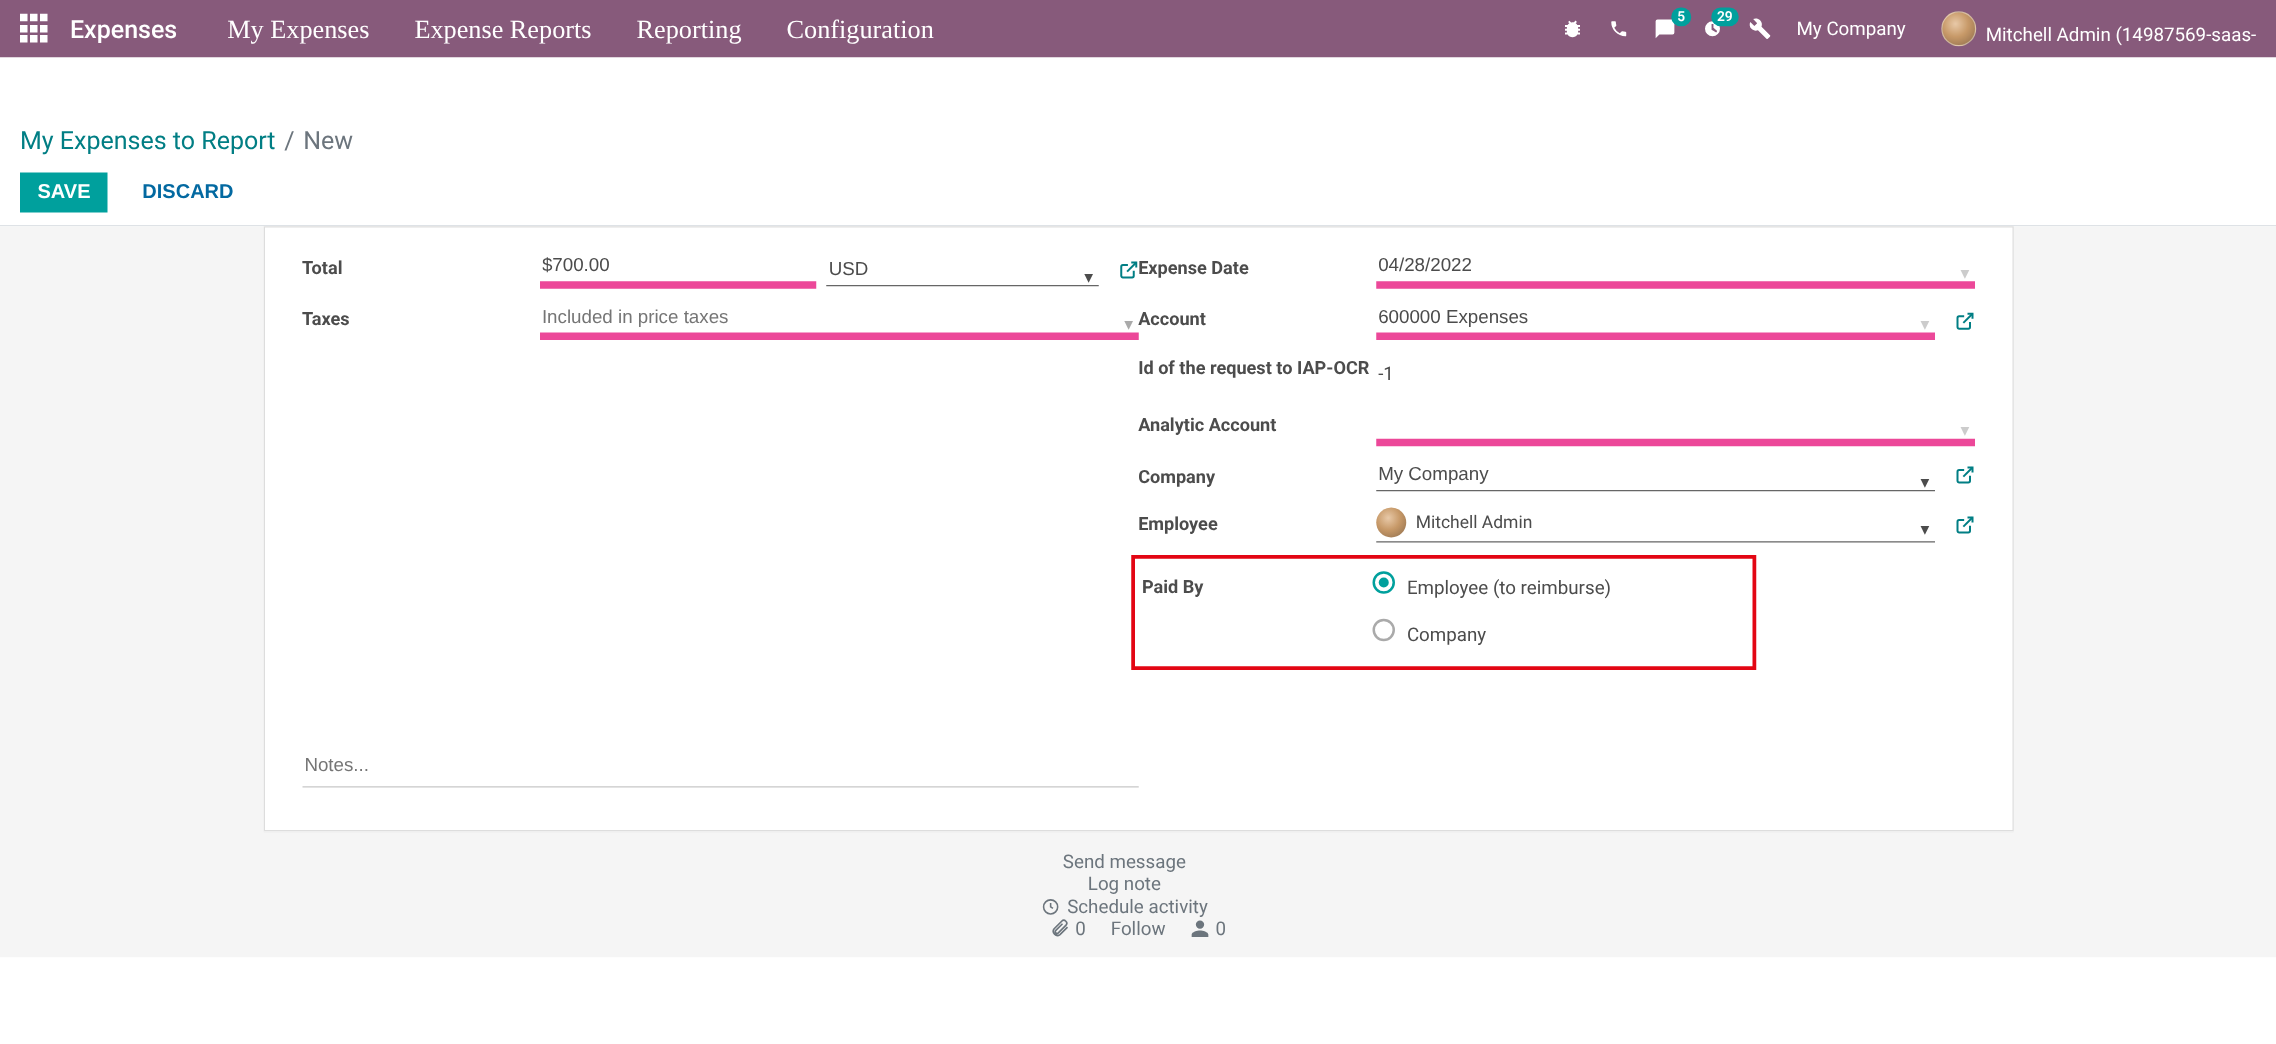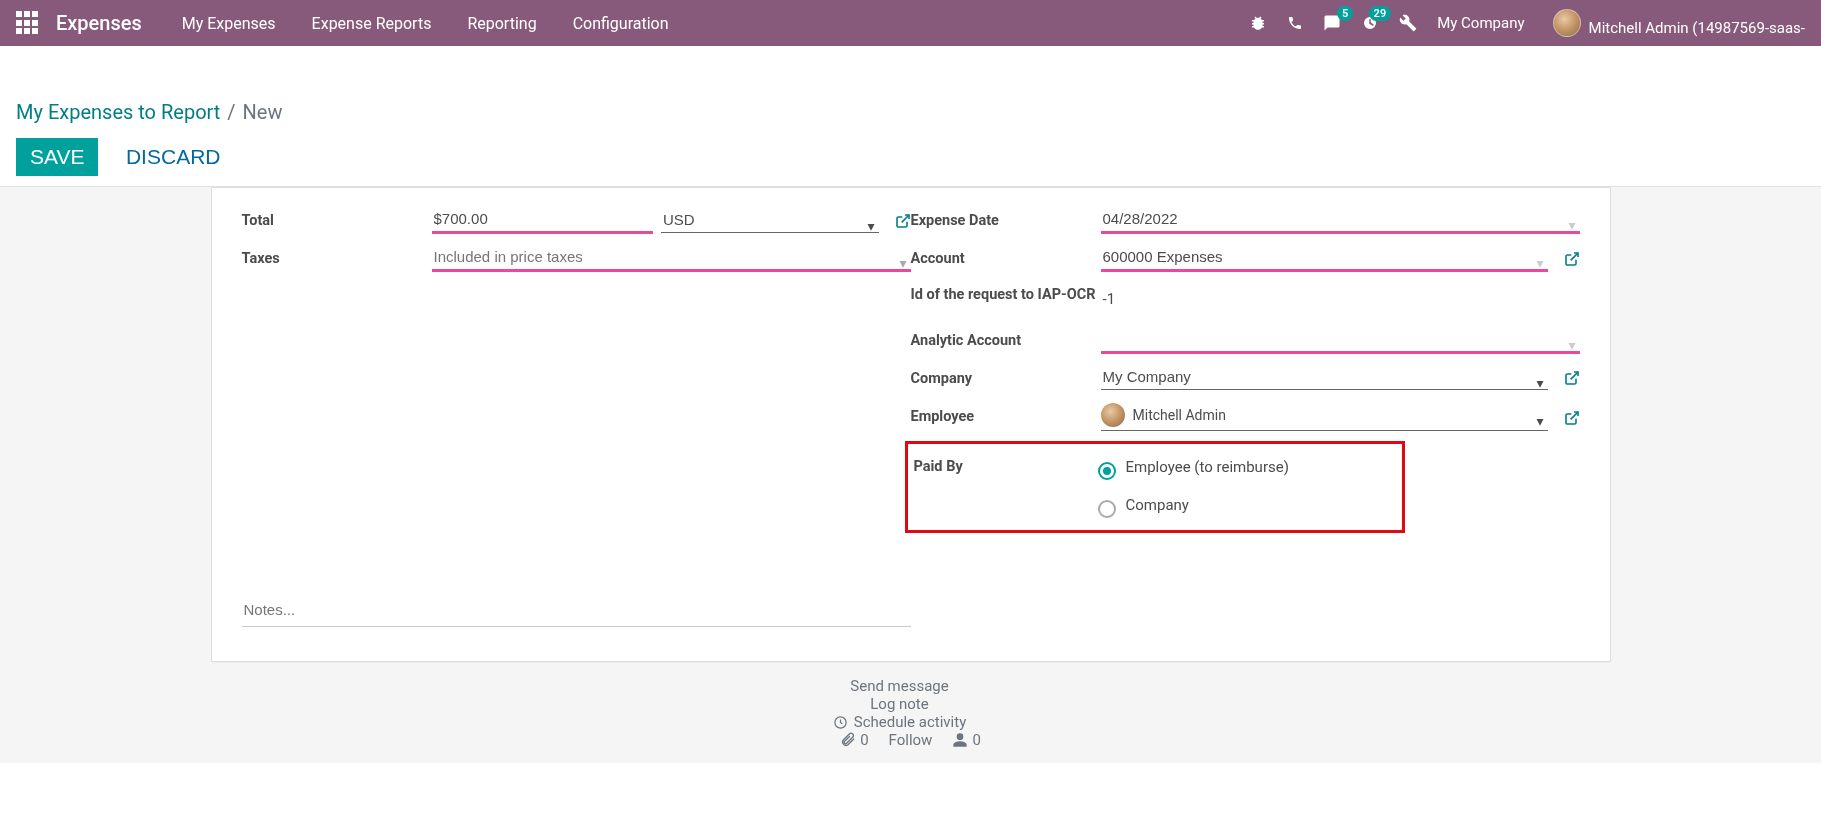--- a/index.html
+++ b/index.html
@@ -12,61 +12,61 @@
     display: flex;
     align-items: center;
     color: #fff;
     padding: 0 16px;
     overflow: hidden;
     white-space: nowrap;
   }
   .navbar .apps-icon { width: 24px; height: 24px; display:flex; flex-wrap:wrap; gap:2px; margin-right:16px; cursor:pointer;}
   .navbar .apps-icon span { width:6px; height:6px; background:#fff; display:block;}
   .navbar .brand { font-size: 20px; font-weight:500; margin-right: 40px; }
-  .navbar .nav-menu { display:flex; gap: 36px; font-size:16px;}
+  .navbar .nav-menu { display:flex; gap: 36px; font-size:21px;font-family:Liberation Serif, serif;}
   .navbar .nav-menu a { color:#fff; text-decoration:none; cursor:pointer;}
   .navbar .spacer { flex:1; }
   .navbar .right-icons { display:flex; align-items:center; gap: 20px; font-size:15px;}
   .navbar .icon-btn { position:relative; cursor:pointer; color:#fff; display:flex; align-items:center;}
   .navbar .badge { position:absolute; top:-8px; right:-12px; background:#00A09D; color:#fff; font-size:11px; border-radius:10px; padding:1px 5px; font-weight:600;}
   .navbar .company-name { cursor:pointer;}
   .navbar .user-block { display:flex; align-items:flex-end; gap:8px; cursor:pointer; margin-left:8px;}
   .navbar .avatar { width:28px; height:28px; border-radius:50%; background: radial-gradient(circle at 40% 35%, #e8c9a8 0%, #c79968 45%, #8a6a4a 100%); display:inline-block; border:1px solid rgba(255,255,255,0.4);}
   
   
   .control-panel { padding: 12px 16px 10px 16px; border-bottom: 1px solid #dee2e6; background:#fff;}
   .breadcrumb { font-size: 20px; margin-bottom: 14px; margin-top: 42px;}
   .breadcrumb .link { color:#017E84; cursor:pointer;}
   .breadcrumb .sep { color:#6c757d; margin:0 2px;}
   .breadcrumb .current { color:#6c757d;}
-  .btn { display:inline-block; padding: 7px 14px; font-size:21px; font-weight:400; cursor:pointer; border:none; text-transform:uppercase;}
+  .btn { display:inline-block; padding: 7px 14px; font-size:16px; font-weight:700; cursor:pointer; border:none; text-transform:uppercase;}
   .btn-primary { background:#00A09D; color:#fff;}
   .btn-discard { background:transparent; color:#0369a1; margin-left:10px;}
   
   
   .form-wrap { background:#f5f5f5; padding:0; min-height: 450px;}
   .sheet { background:#fff; border:1px solid #ddd; max-width: 1400px; margin: 0 auto; padding: 18px 30px 34px 30px;}
   .form-row { display:flex; }
   .col { flex:1; }
   .field { display:flex; align-items:flex-start; margin-bottom: 10px; line-height:26px;}
   .field .label { width: 190px; font-weight:700; color:#4c4c4c; font-size:14.5px; padding-top:2px;}
   .field .value-wrap { flex:1; position:relative;}
-  .input-line { width:100%; border:none; border-bottom:3px solid #ec4899; padding:4px 2px; font-size:15px; background:transparent; color:#4c4c4c;}
+  .input-line { width:100%; border:none; border-bottom:6px solid #ec4899; padding:4px 2px; font-size:15px; background:transparent; color:#4c4c4c;}
   .placeholder { color:#aaa;}
   .dual { display:flex; gap:8px; align-items:center;}
   .dual .input-line.a { flex:1;}
   .dual .input-line.b { flex:1;}
   .caret { position:absolute; right:4px; top:6px; color:#4c4c4c;}
   .ext-link { color:#017E84; margin-left:8px; cursor:pointer;}
   svg { display:inline-block; vertical-align:middle;}
   .readonly-val { padding:4px 2px; font-size:15px;}
   .emp-wrap { display:flex; align-items:center; gap:8px;}
   .emp-avatar { width:24px; height:24px; border-radius:50%; background: radial-gradient(circle at 40% 35%, #e8c9a8 0%, #c79968 45%, #8a6a4a 100%); flex-shrink:0;}
   .radio-group { display:flex; flex-direction:column; gap:12px; padding-top:2px;}
-  .radio-item { display:flex; align-items:flex-end; gap:10px; cursor:pointer; font-size:15px;}
+  .radio-item { display:flex; align-items:flex-start; gap:10px; cursor:pointer; font-size:15px;}
   .radio-dot { width:18px; height:18px; border-radius:50%; border:2px solid #00A09D; display:flex; align-items:center; justify-content:center;}
   .radio-dot.empty { border-color:#aaa;}
   .radio-dot .inner { width:8px; height:8px; border-radius:50%; background:#00A09D;}
   .highlight-box { border:3px solid #E30613; padding: 8px 0 12px 0; margin-top:2px; margin-left:-6px; width:500px;}
   .highlight-box .field .label { padding-left:6px;}
   .notes { width:50%; margin-top:60px;}
   .notes .input-line { border-bottom:1px solid #c8c8c8; padding:8px 2px;}
   
   
   .chatter { max-width:1400px; margin:0 auto; display:flex; align-items:center; padding: 14px 30px; border-top:1px solid #eee; color:#6c757d; font-size:15px;flex-direction:column;}

